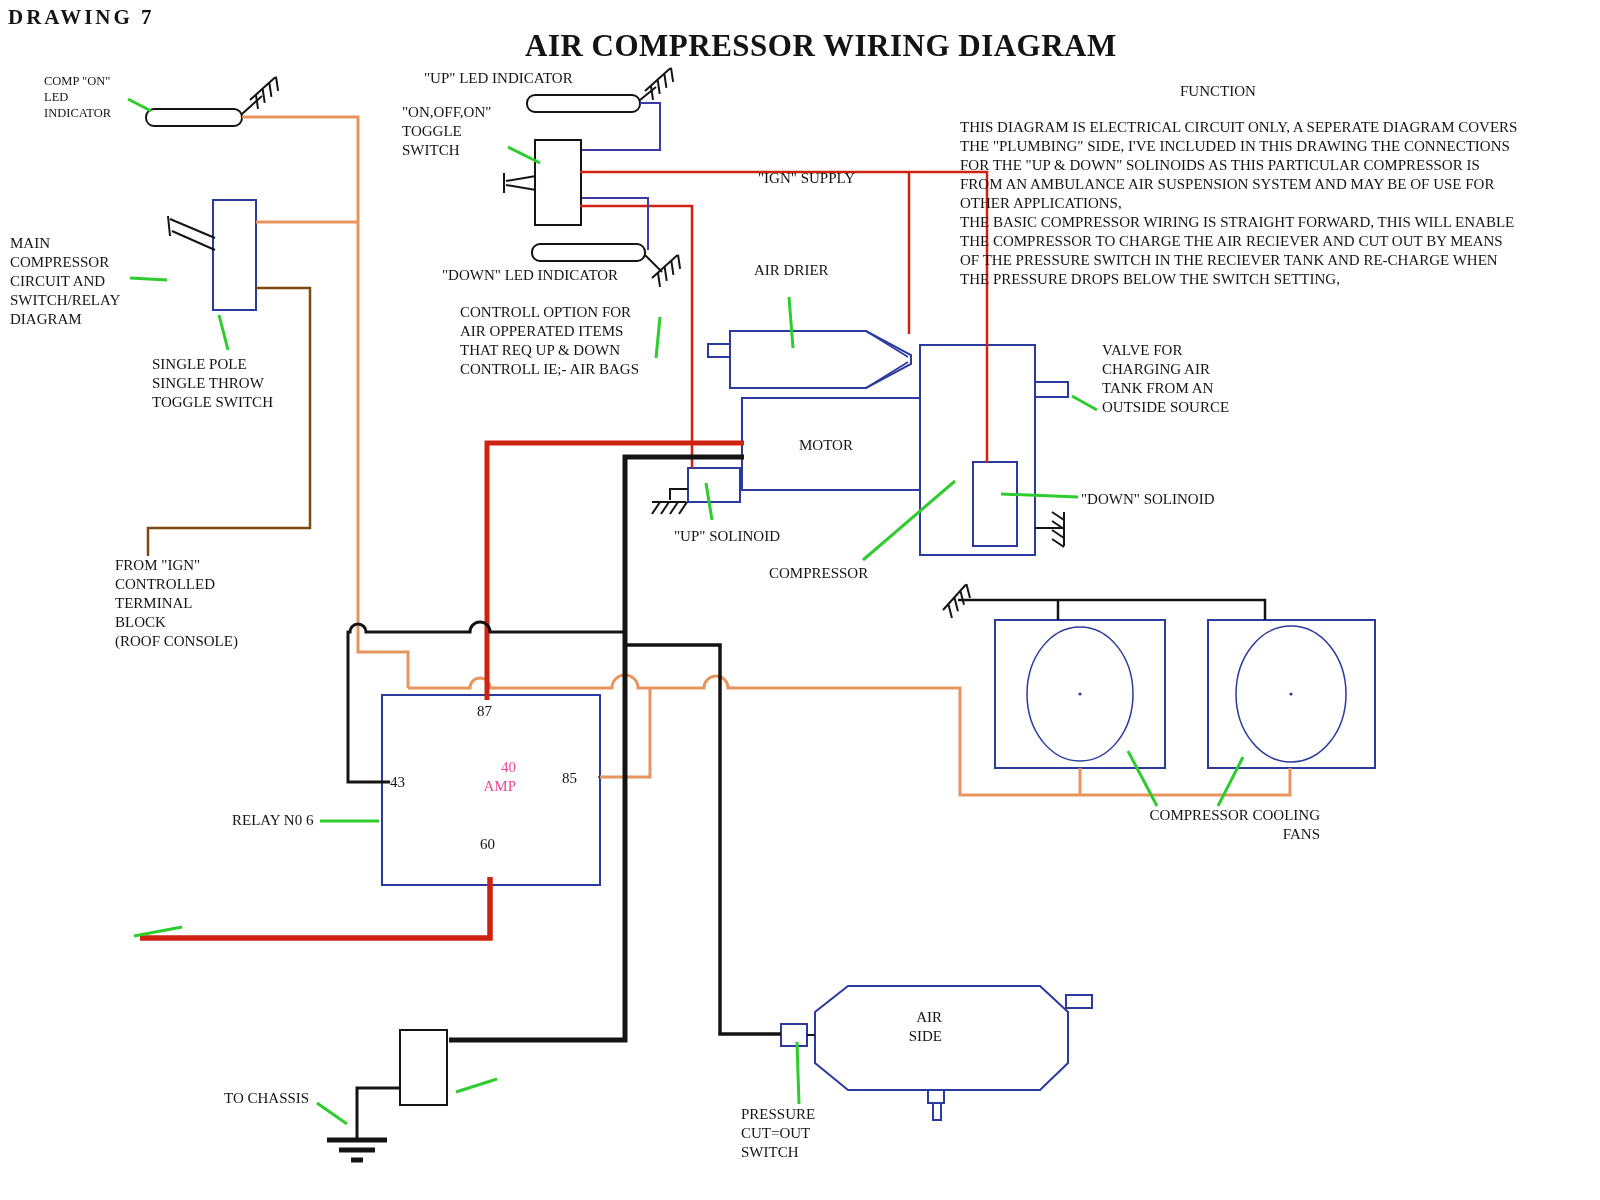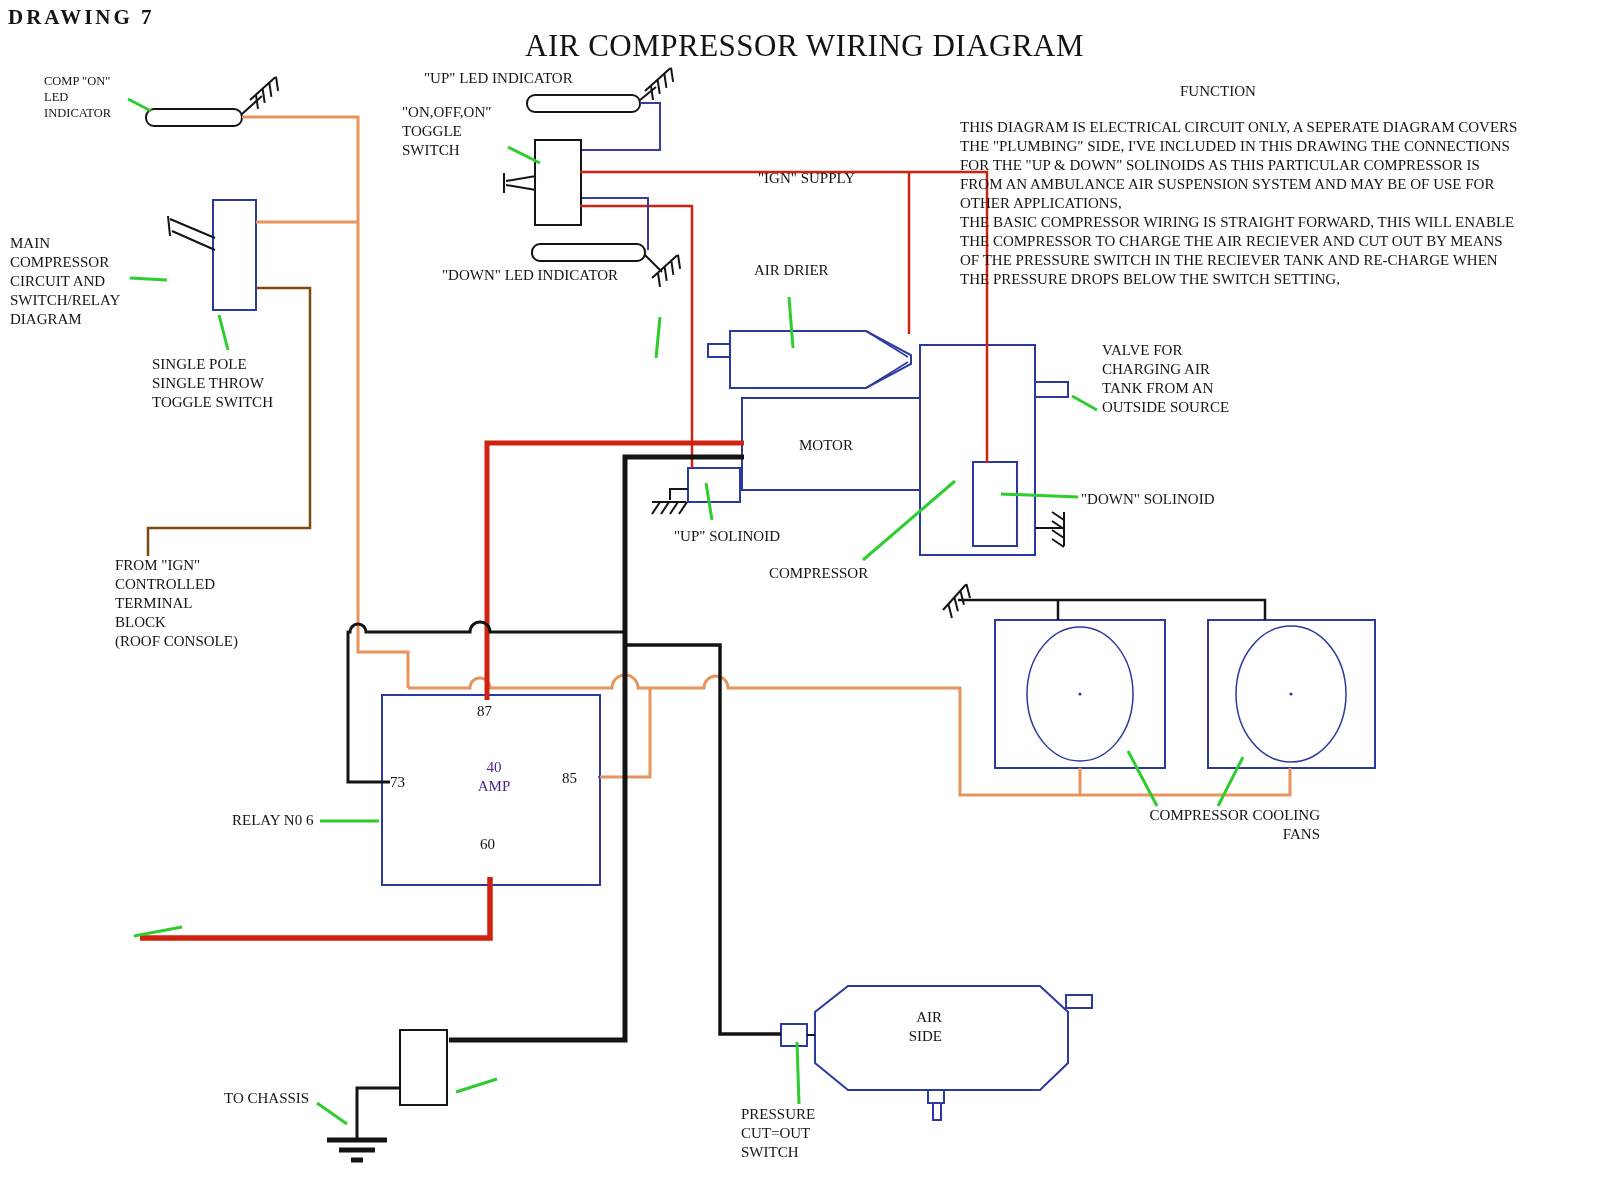--- a/index.html
+++ b/index.html
@@ -3,23 +3,23 @@
 <meta charset="utf-8">
 <style>
   *{margin:0;padding:0;box-sizing:border-box}
   html,body{background:#ffffff}
   body{width:1600px;height:1200px;font-family:"Liberation Serif",serif;color:#111}
   .stage{position:relative;width:1600px;height:1200px;overflow:hidden;background:#fff}
   .stage svg{position:absolute;left:0;top:0}
   .lbl{position:absolute;font-size:15px;line-height:1.26;white-space:pre-line;color:#141414}
   .small{font-size:12.5px}
   .drawing{font-size:21px;font-weight:bold;letter-spacing:3px}
-  .big-title{font-size:31px;font-weight:normal;letter-spacing:.5px}
+  .big-title{font-size:31px;font-weight:bold;letter-spacing:.5px}
   .fn-text{font-size:15px;line-height:1.27}
-  .red-text{color:#4c1d95;text-align:center}
+  .red-text{color:#ec4899;text-align:right}
   .center{text-align:right}
   path,polyline,ellipse{fill:none}
   .nv{stroke:#2b3a9e;stroke-width:2;fill:#ffffff}
   .nvt{stroke:#2b3a9e;stroke-width:1.5;fill:none}
   .blk{stroke:#141414;stroke-width:2;fill:#ffffff}
   .ink{stroke:#141414;fill:none}
 </style>
 </head>
 <body>
 
@@ -187,20 +187,24 @@
 <div class="lbl" style="left:758px;top:169px">"IGN" SUPPLY</div>
 <div class="lbl" style="left:442px;top:266px">"DOWN" LED INDICATOR</div>
 <div class="lbl" style="left:10px;top:234px">MAIN
 COMPRESSOR
 CIRCUIT AND
 SWITCH/RELAY
 DIAGRAM</div>
 <div class="lbl" style="left:152px;top:355px">SINGLE POLE
 SINGLE THROW
 TOGGLE SWITCH</div>
+<div class="lbl" style="left:460px;top:303px">CONTROLL OPTION FOR
+AIR OPPERATED ITEMS
+THAT REQ UP &amp; DOWN
+CONTROLL IE;- AIR BAGS</div>
 <div class="lbl" style="left:754px;top:261px">AIR DRIER</div>
 
 <div class="lbl" style="left:1180px;top:82px">FUNCTION</div>
 <div class="lbl fn-text" style="left:960px;top:118px">THIS DIAGRAM IS ELECTRICAL CIRCUIT ONLY, A SEPERATE DIAGRAM COVERS
 THE "PLUMBING" SIDE, I'VE INCLUDED IN THIS DRAWING THE CONNECTIONS
 FOR THE "UP &amp; DOWN" SOLINOIDS AS THIS PARTICULAR COMPRESSOR IS
 FROM AN AMBULANCE AIR SUSPENSION SYSTEM AND MAY BE OF USE FOR
 OTHER APPLICATIONS,
 THE BASIC COMPRESSOR WIRING IS STRAIGHT FORWARD, THIS WILL ENABLE
 THE COMPRESSOR TO CHARGE THE AIR RECIEVER AND CUT OUT BY MEANS
@@ -216,21 +220,21 @@
 <div class="lbl" style="left:674px;top:527px">"UP" SOLINOID</div>
 <div class="lbl" style="left:769px;top:564px">COMPRESSOR</div>
 <div class="lbl" style="left:115px;top:556px">FROM "IGN"
 CONTROLLED
 TERMINAL
 BLOCK
 (ROOF CONSOLE)</div>
 
 <div class="lbl" style="left:232px;top:811px">RELAY N0 6</div>
 <div class="lbl" style="left:477px;top:702px">87</div>
-<div class="lbl" style="left:390px;top:773px">73</div>
+<div class="lbl" style="left:390px;top:773px">43</div>
 <div class="lbl" style="left:562px;top:769px">85</div>
 <div class="lbl" style="left:480px;top:835px">60</div>
 <div class="lbl red-text" style="left:472px;top:758px;width:44px">40
 AMP</div>
 
 <div class="lbl center" style="left:1100px;top:806px;width:220px">COMPRESSOR COOLING
 FANS</div>
 <div class="lbl" style="left:224px;top:1089px">TO CHASSIS</div>
 <div class="lbl" style="left:741px;top:1105px">PRESSURE
 CUT=OUT

